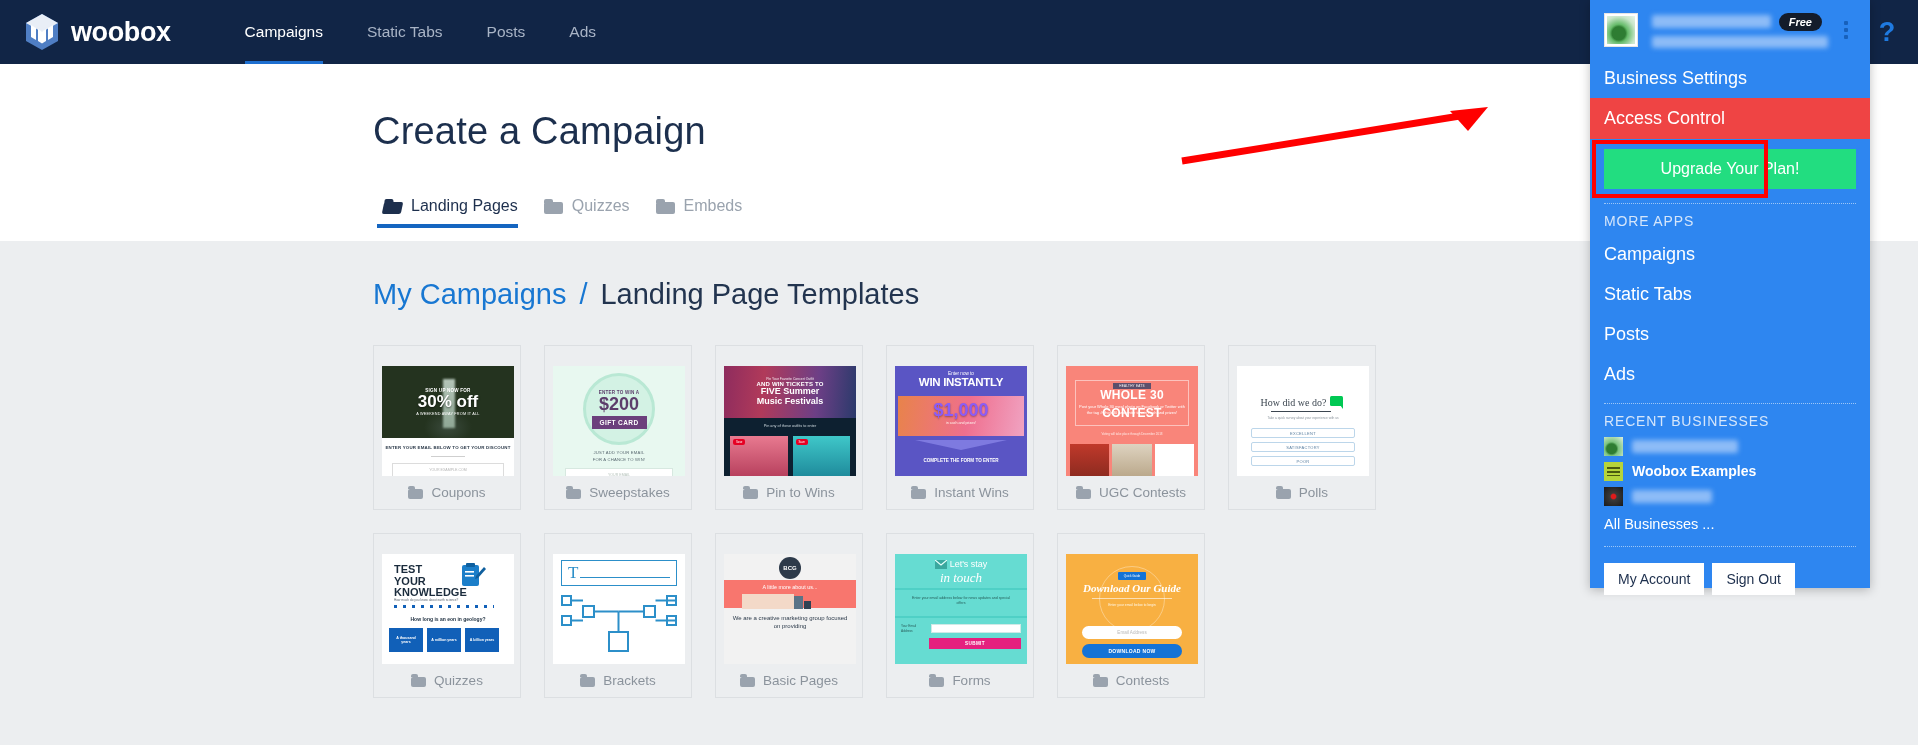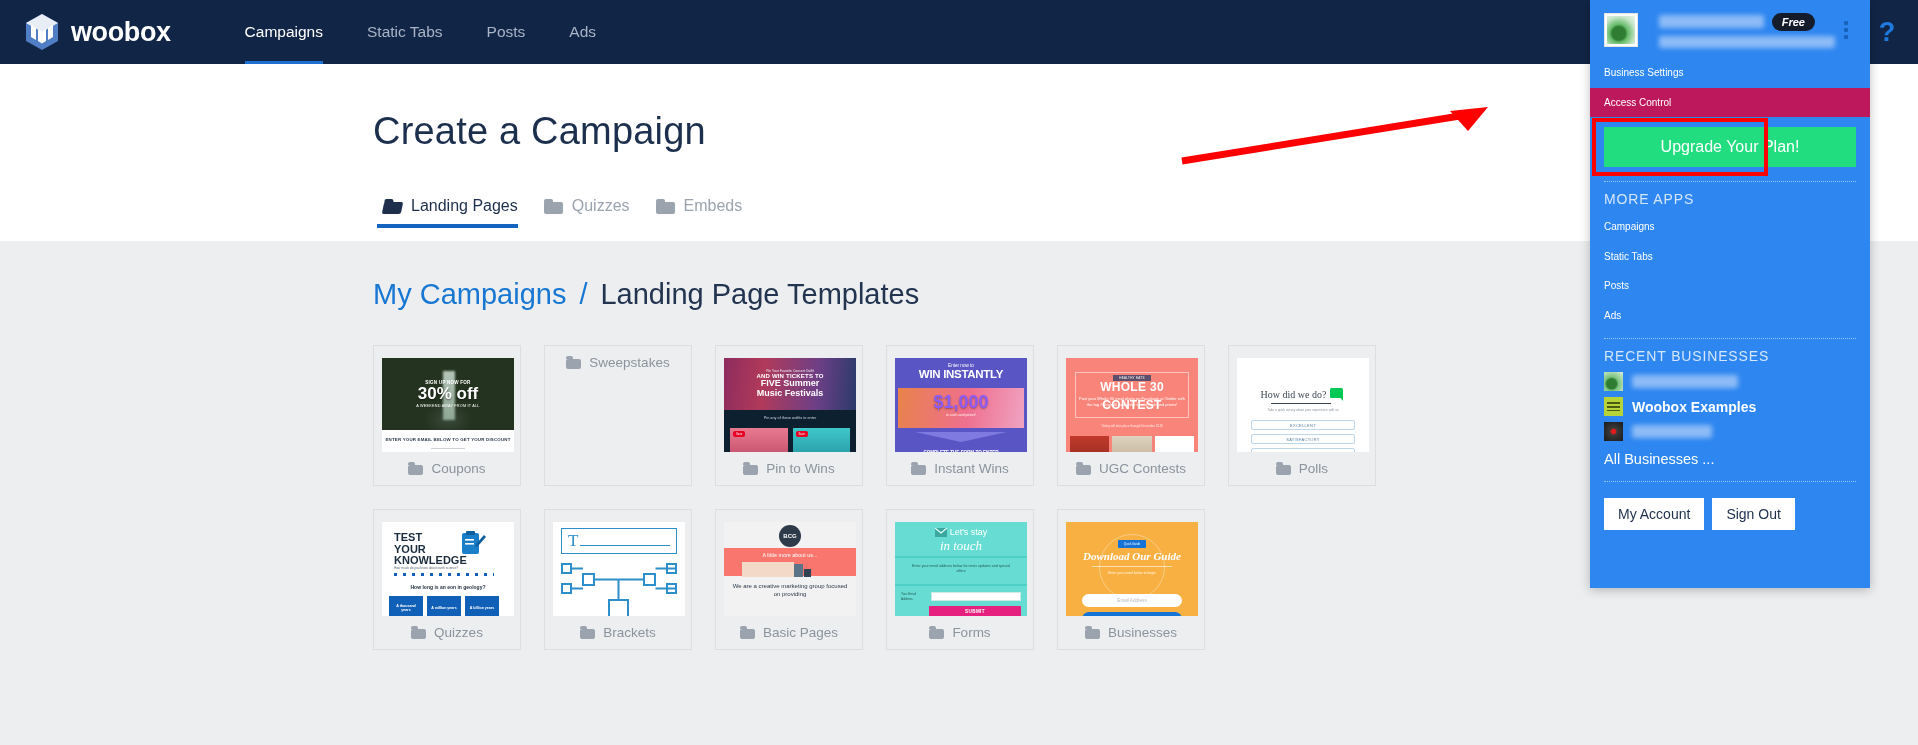--- a/index.html
+++ b/index.html
@@ -89,21 +89,21 @@
 
   
   .grid { position: absolute; top: 345px; left: 373px; width: 1010px; }
   .grid-row { display: flex; gap: 23px; margin-bottom: 23px; }
   .card {
     width: 148px; background: #eceef0;
     border: 1px solid #dcdfe2; cursor: pointer;
     display: flex; flex-direction: column;
   }
   .card-thumb {
-    width: 132px; height: 94px; margin: 12px 8px 0 8px;
+    width: 132px; height: 110px; margin: 20px 8px 0 8px;
     background: #fff; overflow: hidden; position: relative;
   }
   .card-label {
     height: 33px; display: flex; align-items: center; justify-content: center;
     gap: 8px; font-size: 13.5px; color: #8b939c;
   }
   .lbl-folder { width: 15px; height: 12px; position: relative; flex: none; }
   .lbl-folder i { position: absolute; left:0; bottom:0; width: 15px; height: 10px; background: #9aa3ae; border-radius: 2px; }
   .lbl-folder i::before { content:""; position:absolute; left:0; top:-2.5px; width:7px; height:3px; background:#9aa3ae; border-radius:2px 2px 0 0; }
 
@@ -195,21 +195,21 @@
   .dl-btn { background:#1473d6; color:#fff; font-size:5px; font-weight:700; text-align:center; padding:4px 0; border-radius:8px; letter-spacing:.3px;}
   .dl-field { background:#fff; color:#b9b9b9; font-size:4.6px; text-align:center; padding:4px 0; border-radius:8px; }
 
   
   .dropdown {
     position: absolute; top: 0; left: 1590px;
     width: 280px; height: 588px;
     background: #2e86f0; z-index: 40;
     box-shadow: 0 2px 10px rgba(0,0,0,.25);
   }
-  .dd-user { display:flex; align-items:center; padding:11px 14px 10px 14px; gap:21px; }
+  .dd-user { display:flex; align-items:center; padding:11px 14px 10px 14px; gap:14px; }
   .dd-avatar {
     width:34px;height:34px;flex:none;background:#fff;border:1px solid #e6e6e6;
     position:relative; overflow:hidden;
   }
   .dd-avatar::after{
     content:""; position:absolute; left:2px; top:2px; right:2px; bottom:2px;
     background: radial-gradient(circle at 42% 62%, #2e7d32 0 28%, #66bb6a 38%, #c8e6c9 70%, #eaf6ea 100%);
   }
   .dd-user-text { flex:1; display:flex; flex-direction:column; gap:5px; min-width:0; }
   .blur-line { height:13px; border-radius:2px; background:#8dbcf7; filter: blur(2.4px); }
@@ -220,24 +220,24 @@
     font-style:italic; padding:3px 10px; border-radius:11px; flex:none;
     align-self:flex-start; margin-top:2px;
   }
   .dd-kebab {
     width:20px; height:34px; flex:none; display:flex; flex-direction:column;
     align-items:center; justify-content:center; gap:3px; cursor:pointer;
   }
   .dd-kebab span { width:4px; height:4px; background:#1760bb; border-radius:1px; display:block; }
 
   .dd-item {
-    padding:8px 14px; font-size:10px; color:#ffffff; cursor:pointer;
+    padding:8px 14px; font-size:18px; color:#ffffff; cursor:pointer;
     line-height:1.35;
   }
-  .dd-item.hover { background:#be185d; }
+  .dd-item.hover { background:#ef4444; }
 
   .upgrade-wrap { position:relative; padding:10px 14px 12px 14px; }
   .upgrade-btn {
     display:block; width:100%; background:#22dd80; color:#ffffff;
     font-size:16px; text-align:center; padding:11px 0; cursor:pointer;
     border:none; font-family:"Liberation Sans", sans-serif;
   }
   .hl-box {
     position:absolute; left:2px; top:1px; width:176px; height:58px;
     border:4px solid #ff0000; pointer-events:none;
@@ -348,20 +348,33 @@
         </div>
         <div class="card-label">
           <span class="lbl-folder">
               <i></i>
             </span>
           <span>Coupons</span>
         </div>
       </div>
 
       <div class="card">
+        <div class="card-thumb">
+          <div class="th-sweep"></div>
+          <div class="sw-circle">
+            <div class="tiny" style="font-size:4.6px;color:#5c3d6b;font-weight:600;">ENTER TO WIN A</div>
+            <div class="sw-amt">$200</div>
+            <div class="sw-gift">GIFT CARD</div>
+          </div>
+          <div style="position:absolute;left:0;top:84px;width:132px;text-align:center;color:#5a6a72;">
+            <div class="tiny">JUST ADD YOUR EMAIL</div>
+            <div class="tiny" style="margin-top:2px;">FOR A CHANCE TO WIN!</div>
+            <div style="margin:6px 12px 0;background:#fff;border:1px solid #d7e8e0;padding:4px 0;font-size:3.6px;color:#b6c3bc;">YOUR EMAIL</div>
+          </div>
+        </div>
         <div class="card-label">
           <span class="lbl-folder">
               <i></i>
             </span>
           <span>Sweepstakes</span>
         </div>
       </div>
 
       <div class="card">
         <div class="card-thumb">
@@ -597,21 +610,21 @@
           <div style="position:absolute;left:0;top:49px;width:132px;text-align:center;font-size:3.4px;color:#fff6e4;">Enter your email below to begin</div>
           <div style="position:absolute;left:16px;right:16px;top:72px;">
             <div class="dl-field">Email Address</div>
             <div class="dl-btn" style="margin-top:5px;">DOWNLOAD NOW</div>
           </div>
         </div>
         <div class="card-label">
           <span class="lbl-folder">
               <i></i>
             </span>
-          <span>Businesses</span>
+          <span>Contests</span>
         </div>
       </div>
 
     </div>
   </div>
 
   <div class="dropdown">
 
     <div class="dd-user">
       <div class="dd-avatar"></div>

